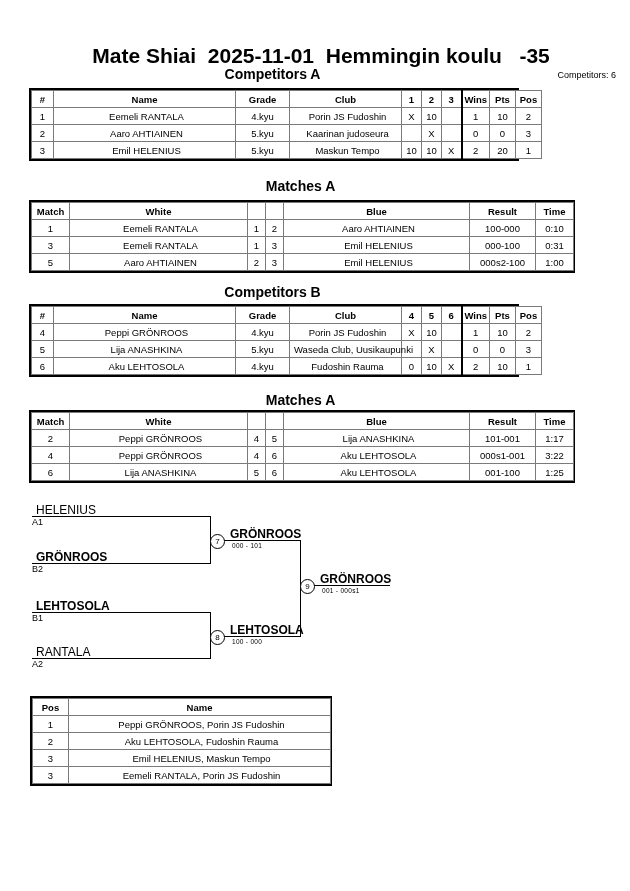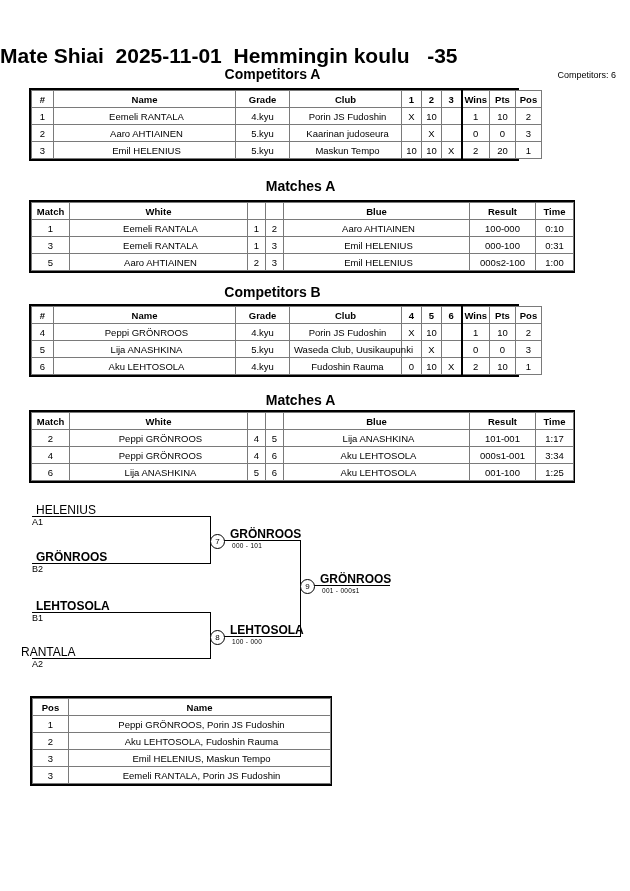--- a/index.html
+++ b/index.html
@@ -12,22 +12,23 @@
     height: 891px;
     position: relative;
     font-family: "Liberation Sans", sans-serif;
     color: #000000;
     overflow: hidden;
   }
 
   
   .doc-title {
     position: absolute;
-    left: 0; right: 0;
+    left: 12px; right: 0;
     top: 44px;
+    text-align: center;
     font-size: 21px;
     font-weight: bold;
     letter-spacing: 0px;
     white-space: pre;
   }
   .competitors-count {
     position: absolute;
     right: 14px;
     top: 70px;
     font-size: 9px;
@@ -362,21 +363,21 @@
         <td class="c">101-001</td>
         <td class="c">1:17</td>
       </tr>
       <tr>
         <td class="c">4</td>
         <td class="l">Peppi GRÖNROOS</td>
         <td class="c">4</td>
         <td class="c">6</td>
         <td class="l b">Aku LEHTOSOLA</td>
         <td class="c">000s1-001</td>
-        <td class="c">3:34</td>
+        <td class="c">3:22</td>
       </tr>
       <tr>
         <td class="c">6</td>
         <td class="l">Lija ANASHKINA</td>
         <td class="c">5</td>
         <td class="c">6</td>
         <td class="l b">Aku LEHTOSOLA</td>
         <td class="c">001-100</td>
         <td class="c">1:25</td>
       </tr>
@@ -402,21 +403,21 @@
 
 <div class="bk-name thin" style="left:36px; top:503px;">HELENIUS</div>
 <div class="bk-seed" style="left:32px; top:517px;">A1</div>
 
 <div class="bk-name" style="left:36px; top:550px;">GRÖNROOS</div>
 <div class="bk-seed" style="left:32px; top:564px;">B2</div>
 
 <div class="bk-name" style="left:36px; top:599px;">LEHTOSOLA</div>
 <div class="bk-seed" style="left:32px; top:613px;">B1</div>
 
-<div class="bk-name thin" style="left:21px; top:645px;text-align:right;">RANTALA</div>
+<div class="bk-name thin" style="left:36px; top:645px;text-align:right;">RANTALA</div>
 <div class="bk-seed" style="left:32px; top:659px;">A2</div>
 
 <div class="bk-node" style="left:210px; top:534px;">7</div>
 <div class="bk-name" style="left:230px; top:527px;">GRÖNROOS</div>
 <div class="bk-score" style="left:232px; top:542px;">000 - 101</div>
 
 <div class="bk-node" style="left:210px; top:630px;">8</div>
 <div class="bk-name" style="left:230px; top:623px;">LEHTOSOLA</div>
 <div class="bk-score" style="left:232px; top:638px;">100 - 000</div>
 

